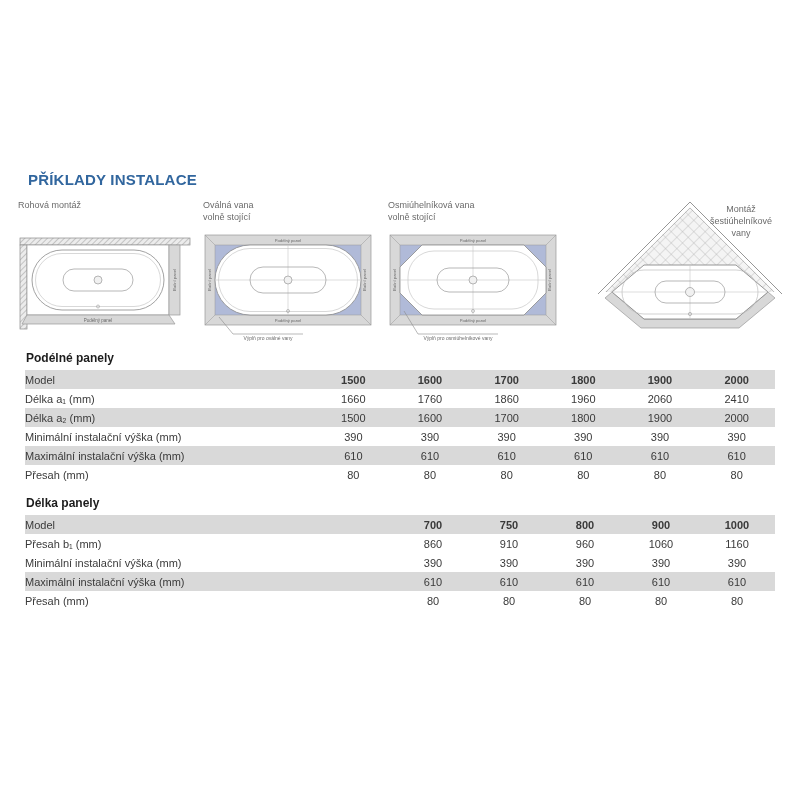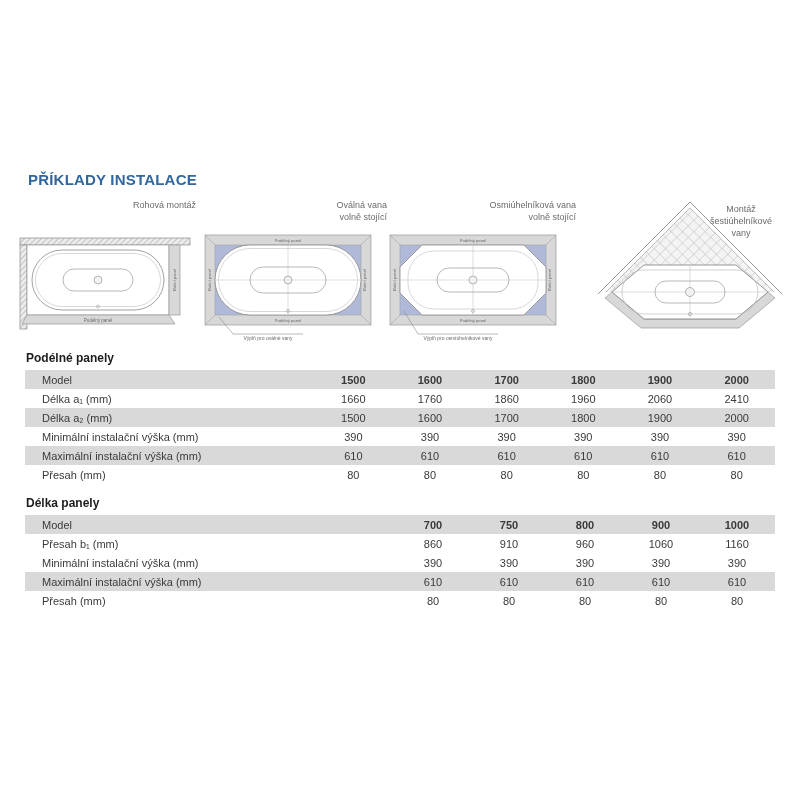--- a/index.html
+++ b/index.html
@@ -3,30 +3,30 @@
 <meta charset="utf-8">
 <style>
   html,body{margin:0;padding:0;background:#fff;}
   body{width:800px;height:800px;font-family:"Liberation Sans","DejaVu Sans",sans-serif;}
   .page{position:relative;width:800px;height:800px;overflow:hidden;background:#ffffff;}
 
   .doc-title{position:absolute;left:28px;top:171px;font-size:15px;font-weight:bold;
     color:#31669e;letter-spacing:.2px;}
 
   .fig{position:absolute;}
-  .fig-caption{font-size:9px;line-height:12px;color:#6b6b6b;text-align:right;min-height:26px;}
+  .fig-caption{font-size:9px;line-height:12px;color:#6b6b6b;text-align:left;min-height:26px;}
   .fig svg{display:block;margin-top:8px;}
   .fig4-caption{position:absolute;top:6px;right:0;width:94px;font-size:9px;line-height:12px;
     color:#6b6b6b;text-align:center;}
 
   .section{position:absolute;left:25px;width:750px;}
   .section-title{font-size:12px;font-weight:bold;color:#1c1c1c;margin:0 0 5px 1px;}
   table{width:100%;border-collapse:collapse;font-size:11px;color:#3a3a3a;table-layout:fixed;}
   td{height:19px;padding:0;vertical-align:middle;}
-  td.lbl{text-align:left;padding-left:17px;margin-left:44px;}
+  td.lbl{text-align:left;padding-left:0;margin-left:44px;}
   td.num{text-align:center;}
   tr.gray{background:#d9d9d9;}
   tr.model-row td.num{font-weight:bold;}
 
   .svg-label{fill:#6b6b6b;font-family:"Liberation Sans","DejaVu Sans",sans-serif;}
 </style>
 </head>
 <body>
 
 <div class="page">

